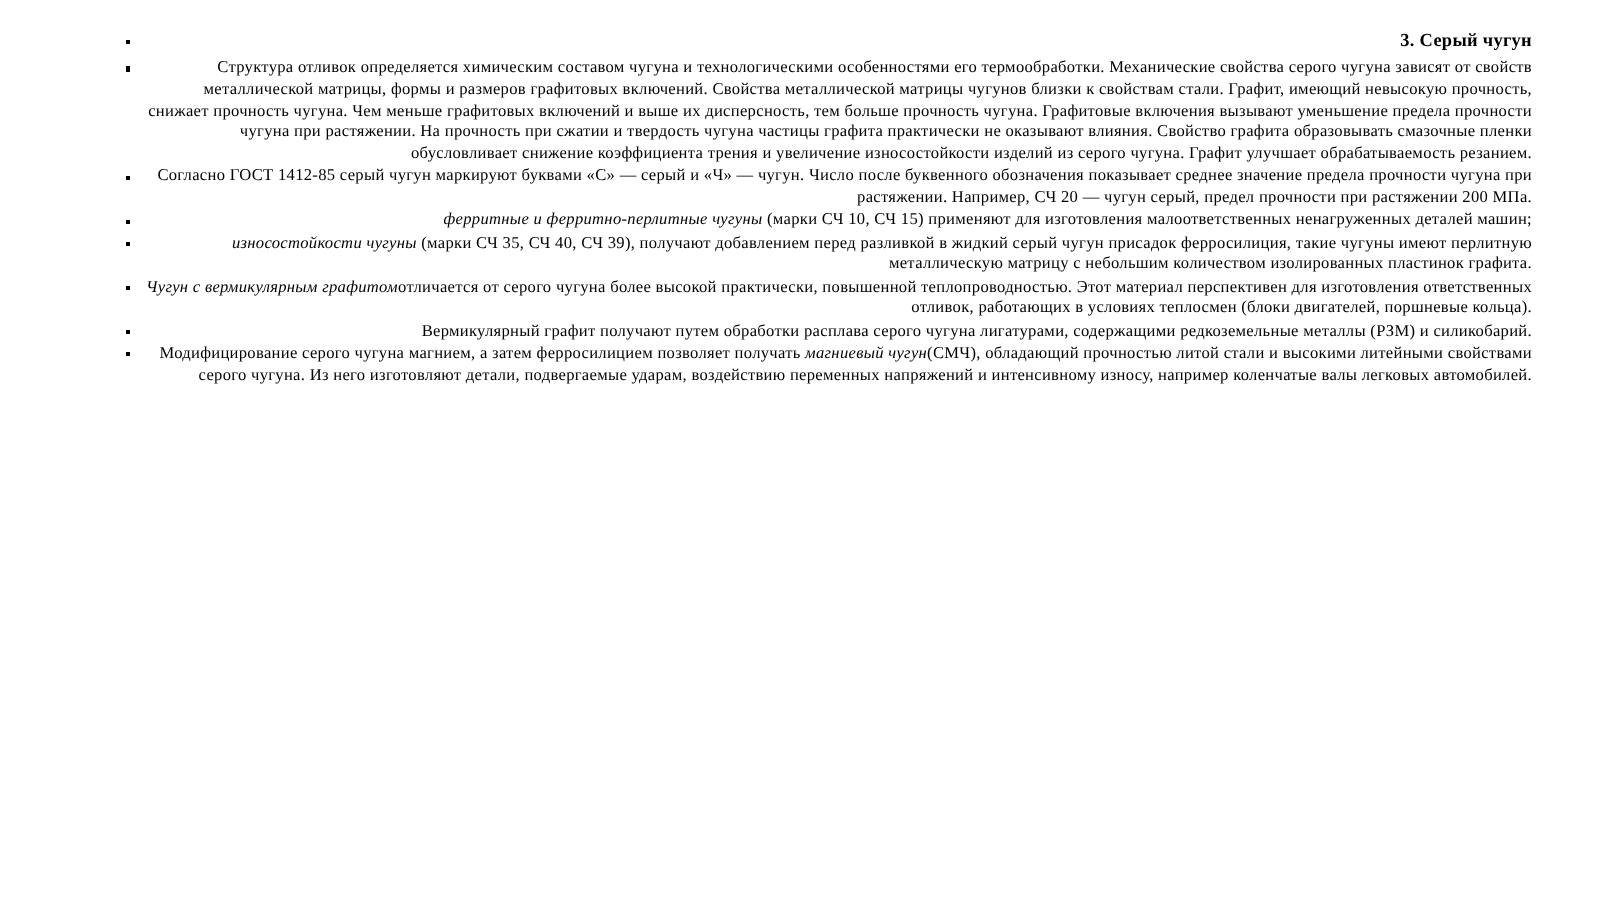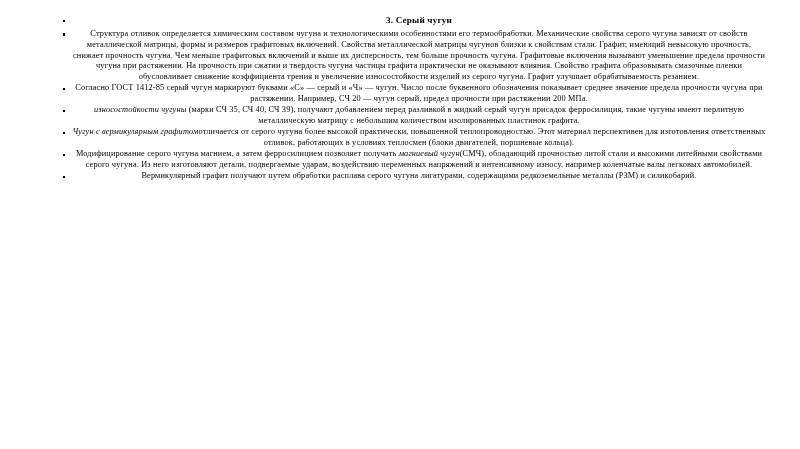--- a/index.html
+++ b/index.html
@@ -27,21 +27,21 @@
     list-style: none;
     margin: 0;
     padding: 0;
   }
   li.bullet {
     position: relative;
     padding-left: 10px;
     margin: 0 0 0.5px 0;
     font-size: 8.3px;
     line-height: 10.75px;
-    text-align: center;
+    text-align: right;
     letter-spacing: 0.15px;
   }
   li.bullet::before {
     content: "";
     position: absolute;
     left: 1px;
     top: 4.4px;
     width: 2.2px;
     height: 2.2px;
     background: #000000;
@@ -74,32 +74,35 @@
 
     <li class="bullet">
       <span>Структура отливок определяется химическим составом чугуна и технологическими особенностями его термообработки. Механические свойства серого чугуна зависят от свойств металлической матрицы, формы и размеров графитовых включений. Свойства металлической матрицы чугунов близки к свойствам стали. Графит, имеющий невысокую прочность, снижает прочность чугуна. Чем меньше графитовых включений и выше их дисперсность, тем больше прочность чугуна. Графитовые включения вызывают уменьшение предела прочности чугуна при растяжении. На прочность при сжатии и твердость чугуна частицы графита практически не оказывают влияния. Свойство графита образовывать смазочные пленки обусловливает снижение коэффициента трения и увеличение износостойкости изделий из серого чугуна. Графит улучшает обрабатываемость резанием.</span>
     </li>
 
     <li class="bullet">
       <span>Согласно ГОСТ 1412-85 серый чугун маркируют буквами «С» — серый и «Ч» — чугун. Число после буквенного обозначения показывает среднее значение предела прочности чугуна при растяжении. Например, СЧ 20 — чугун серый, предел прочности при растяжении 200 МПа.</span>
     </li>
 
 
+    <li class="bullet">
+      <span class="it">ферритные и ферритно-перлитные чугуны</span><span> (марки СЧ 10, СЧ 15) применяют для изготовления малоответственных ненагруженных деталей машин;</span>
+    </li>
 
 
     <li class="bullet">
       <span class="it">износостойкости чугуны</span><span> (марки СЧ 35, СЧ 40, СЧ 39), получают добавлением перед разливкой в жидкий серый чугун присадок ферросилиция, такие чугуны имеют перлитную металлическую матрицу с небольшим количеством изолированных пластинок графита.</span>
     </li>
 
     <li class="bullet">
       <span class="it">Чугун с вермикулярным графитом</span><span>отличается от серого чугуна более высокой практически, повышенной теплопроводностью. Этот материал перспективен для изготовления ответственных отливок, работающих в условиях теплосмен (блоки двигателей, поршневые кольца).</span>
     </li>
 
     <li class="bullet">
-      <span>Модифицирование серого чугуна магнием, а затем ферросилицием позволяет получать </span><span class="it">магниевый чугун</span><span>(СМЧ), обладающий прочностью литой стали и высокими литейными свойствами серого чугуна. Из него изготовляют детали, подвергаемые ударам, воздействию переменных напряжений и интенсивному износу, например коленчатые валы легковых автомобилей.</span>
+      <span>Вермикулярный графит получают путем обработки расплава серого чугуна лигатурами, содержащими редкоземельные металлы (РЗМ) и силикобарий.</span>
     </li>
 
     <li class="bullet">
-      <span>Вермикулярный графит получают путем обработки расплава серого чугуна лигатурами, содержащими редкоземельные металлы (РЗМ) и силикобарий.</span>
+      <span>Модифицирование серого чугуна магнием, а затем ферросилицием позволяет получать </span><span class="it">магниевый чугун</span><span>(СМЧ), обладающий прочностью литой стали и высокими литейными свойствами серого чугуна. Из него изготовляют детали, подвергаемые ударам, воздействию переменных напряжений и интенсивному износу, например коленчатые валы легковых автомобилей.</span>
     </li>
 
   </ul>
 </div>
 
 </body></html>

